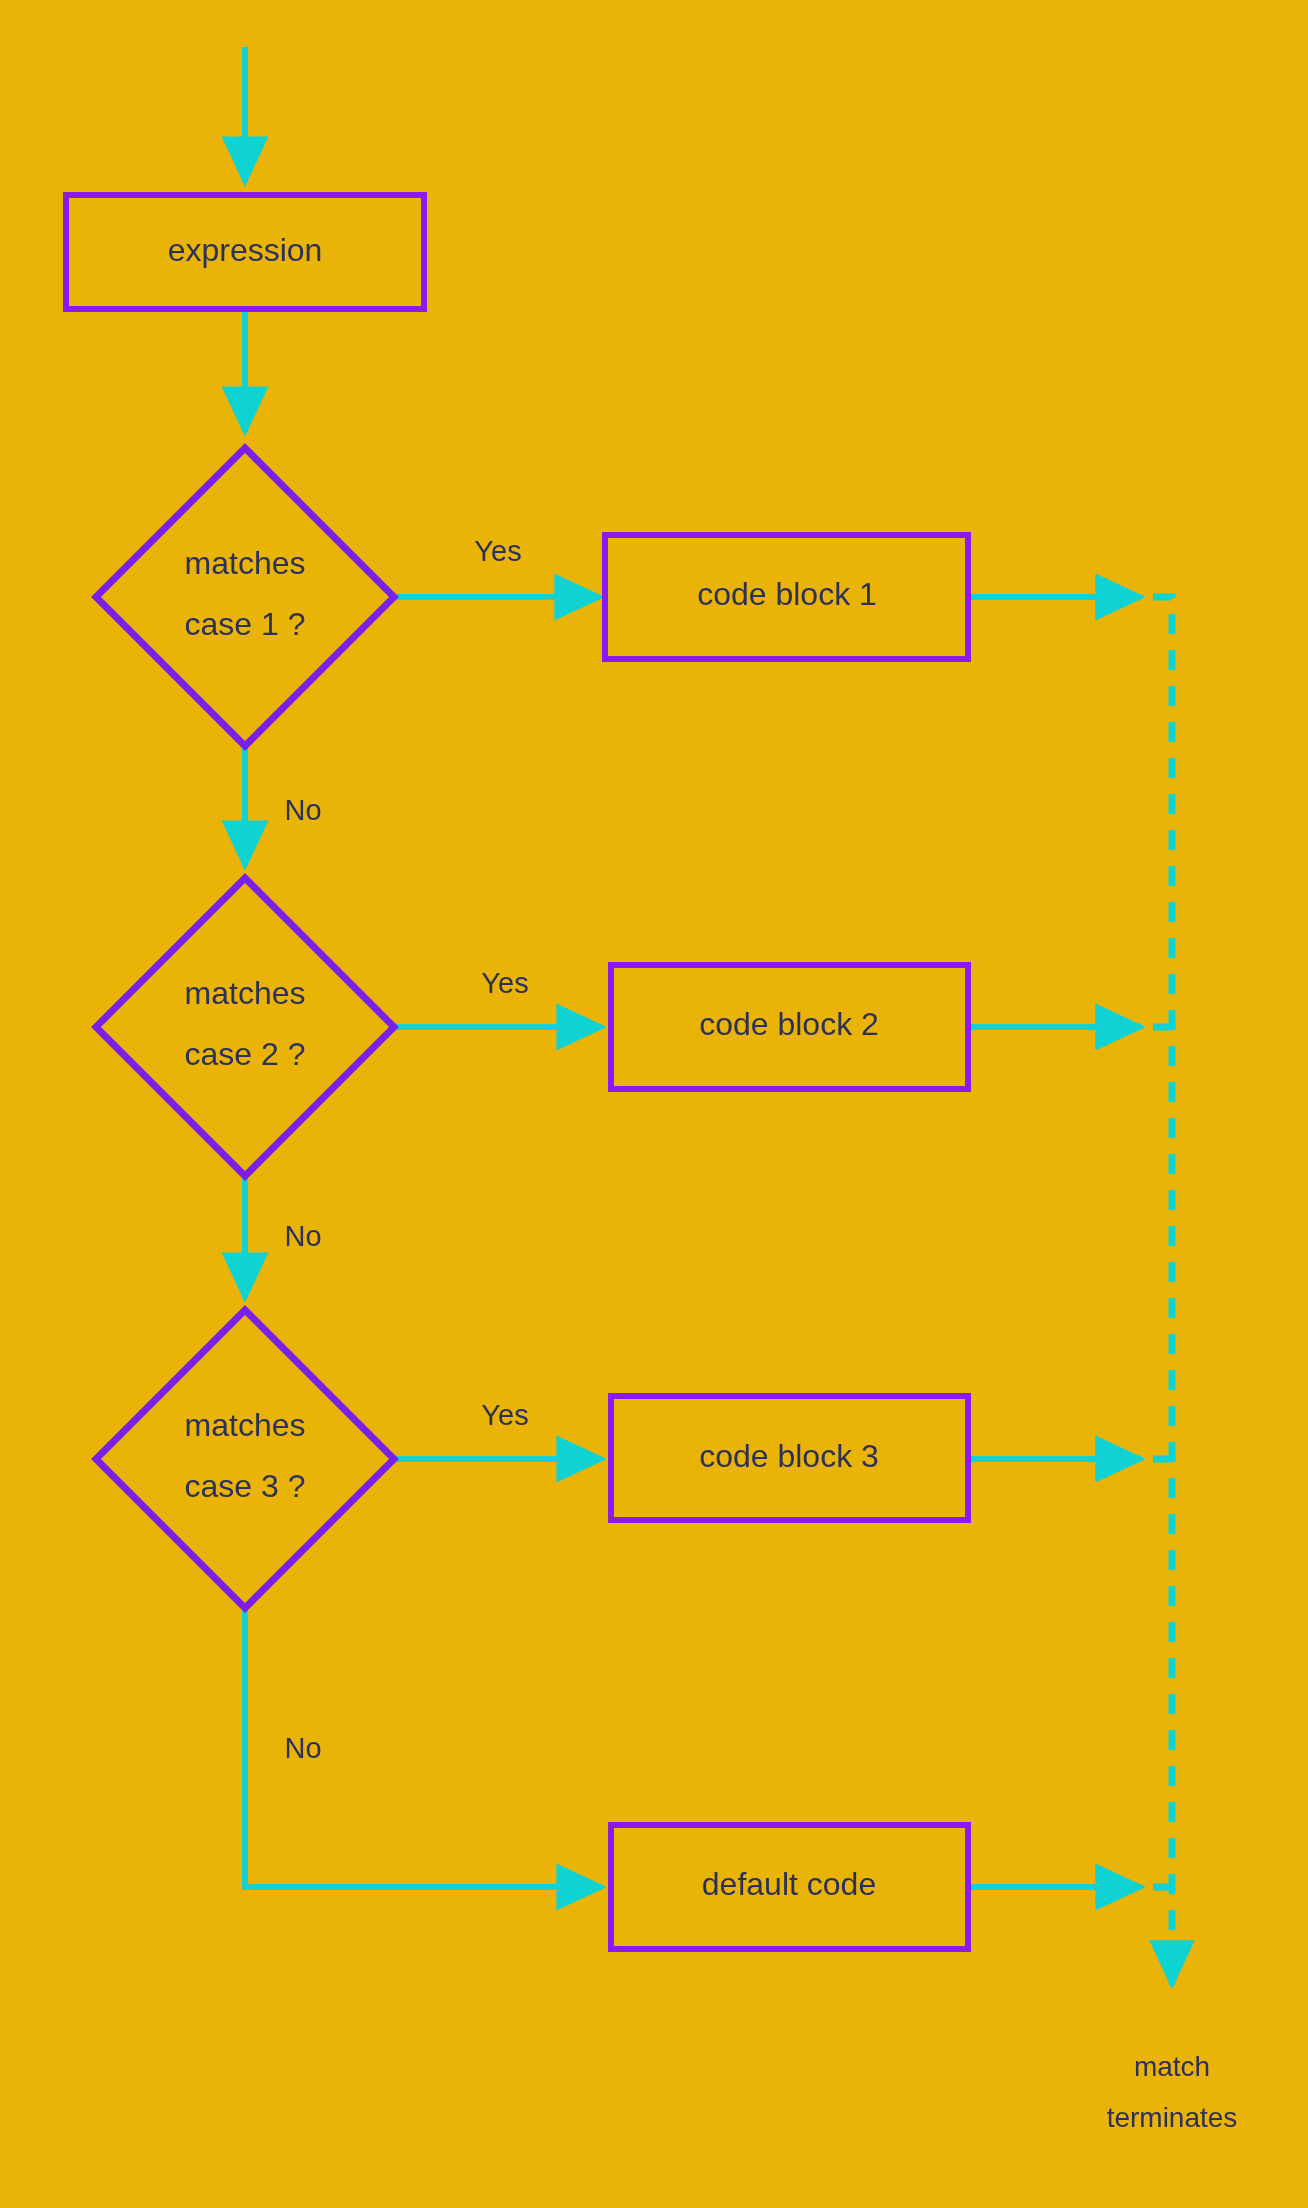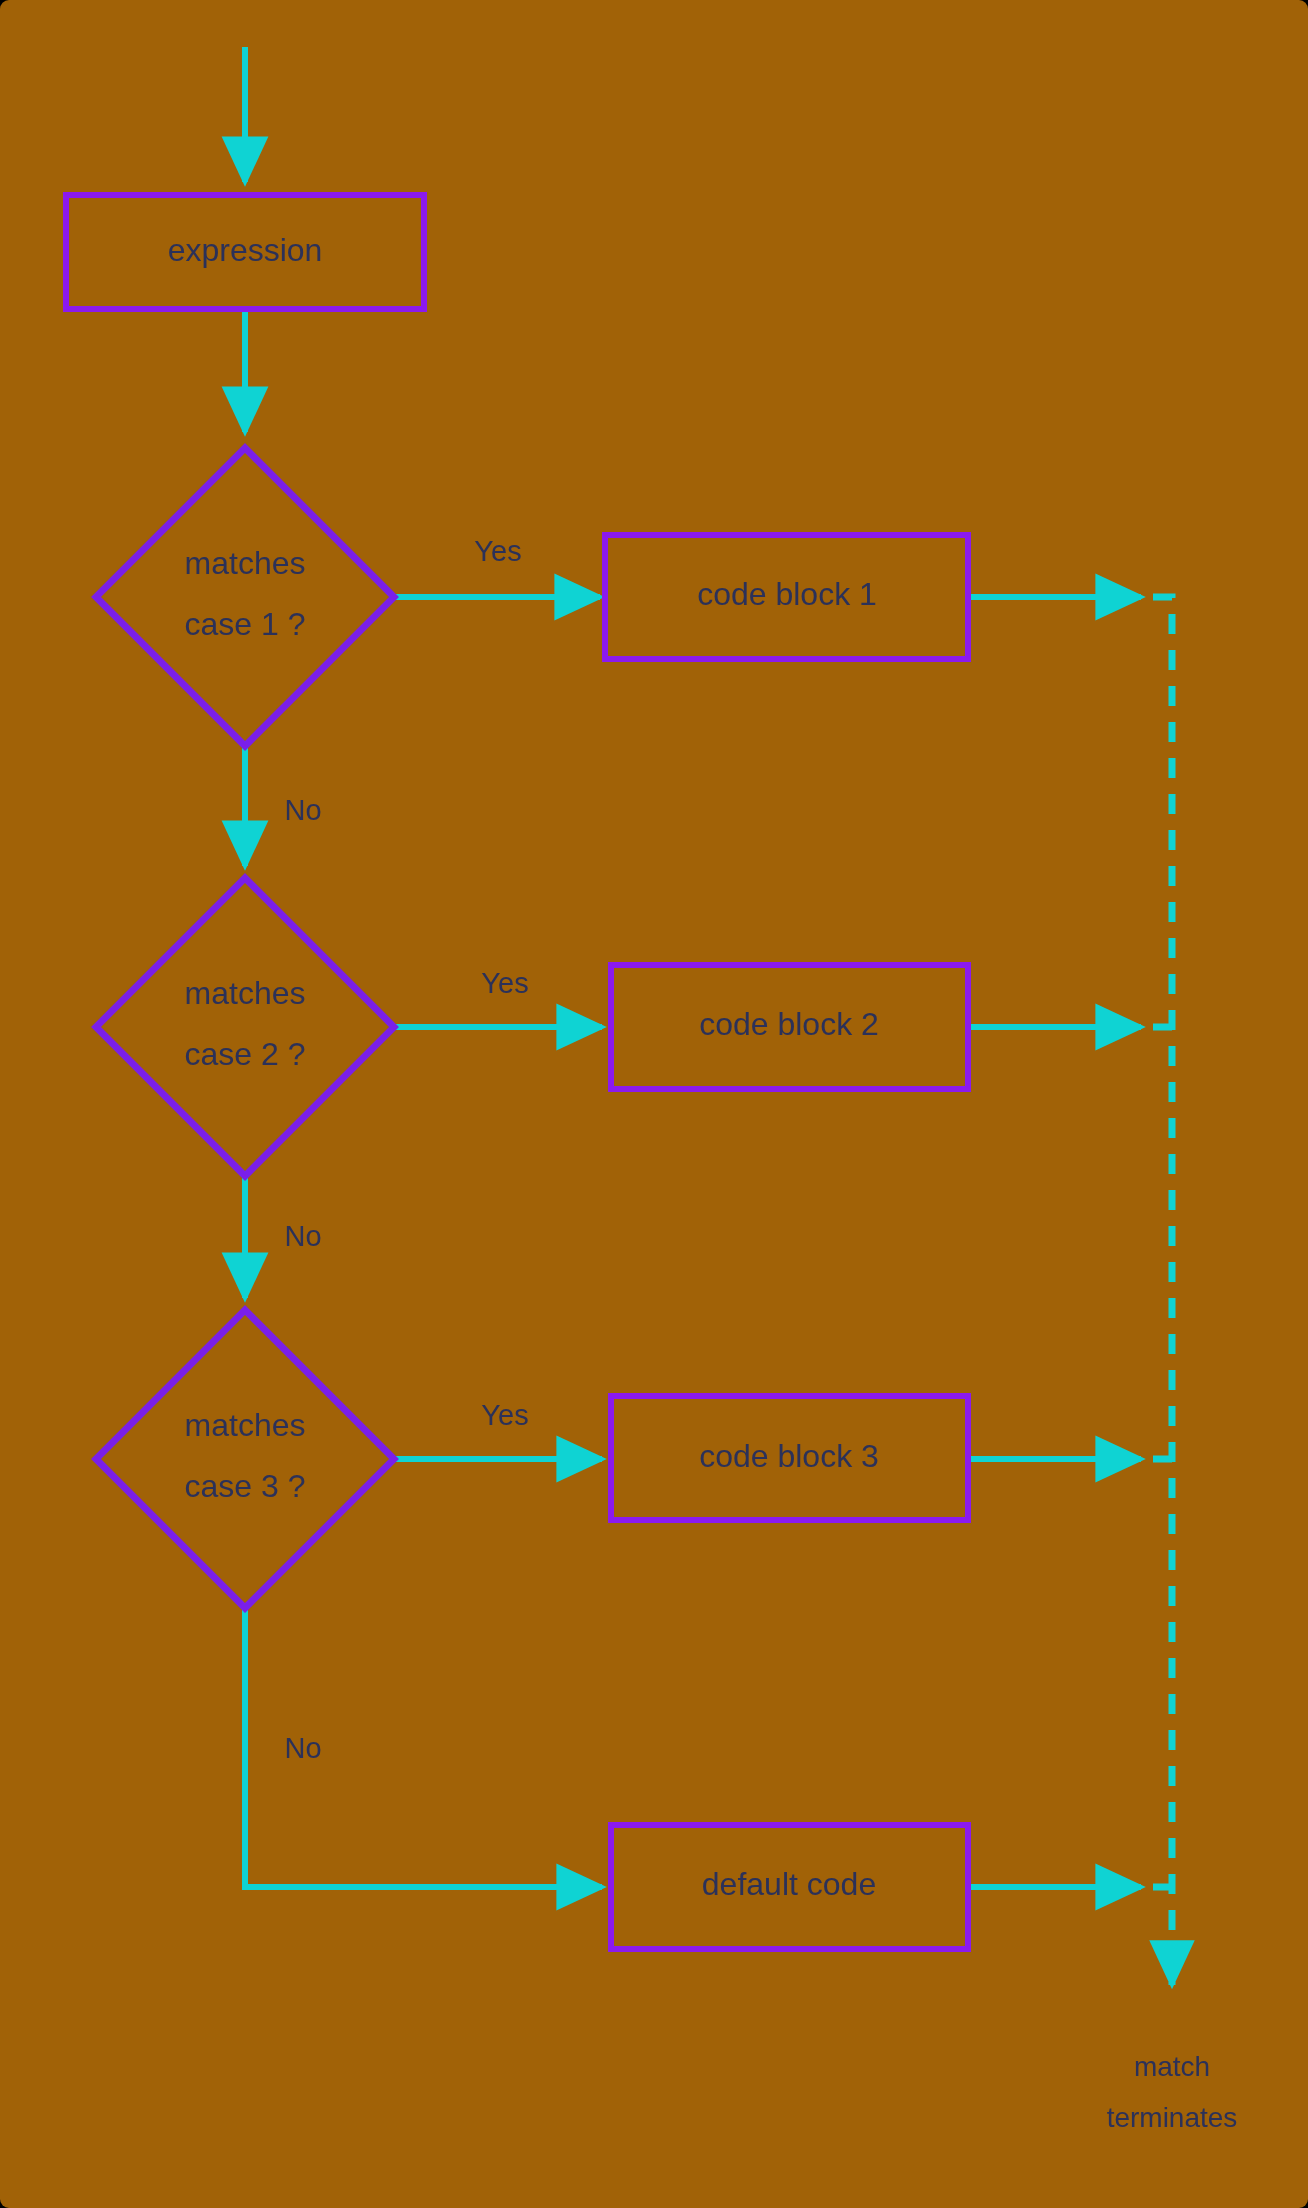--- a/index.html
+++ b/index.html
@@ -10,22 +10,21 @@
   body {
     width: 1308px;
     height: 2208px;
     overflow: hidden;
     font-family: "Liberation Sans", sans-serif;
   }
   #flow-root {
     position: relative;
     width: 1308px;
     height: 2208px;
-    background: #a16207;
-    border-radius: 9px;
+    background: #eab308;
   }
   svg#flow-svg {
     position: absolute;
     top: 0;
     left: 0;
     width: 1308px;
     height: 2208px;
     display: block;
   }
   .node-text {

